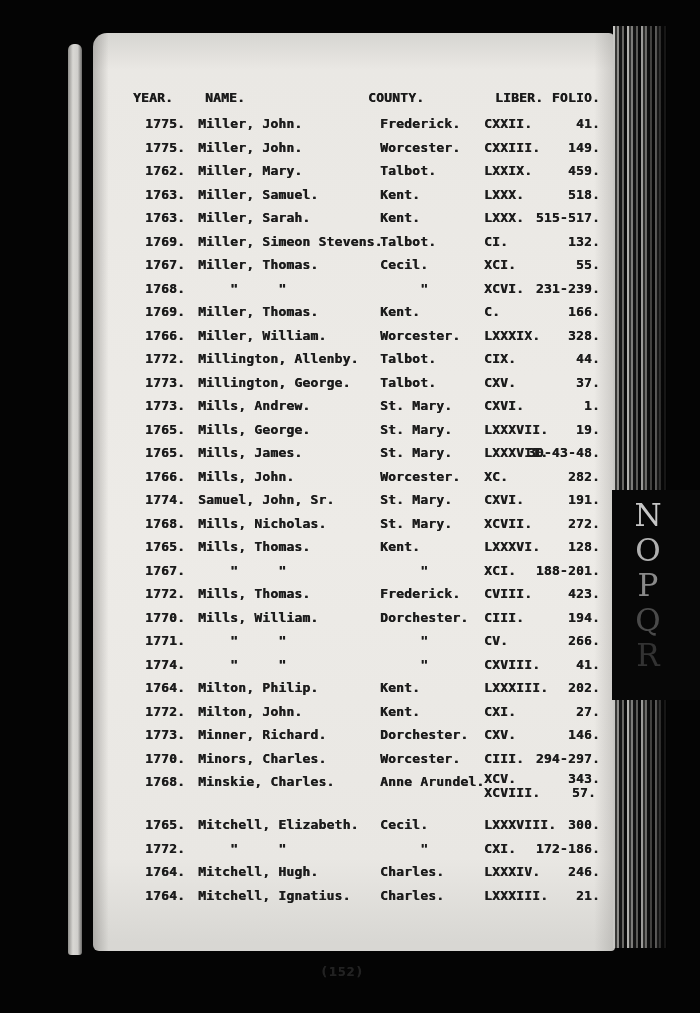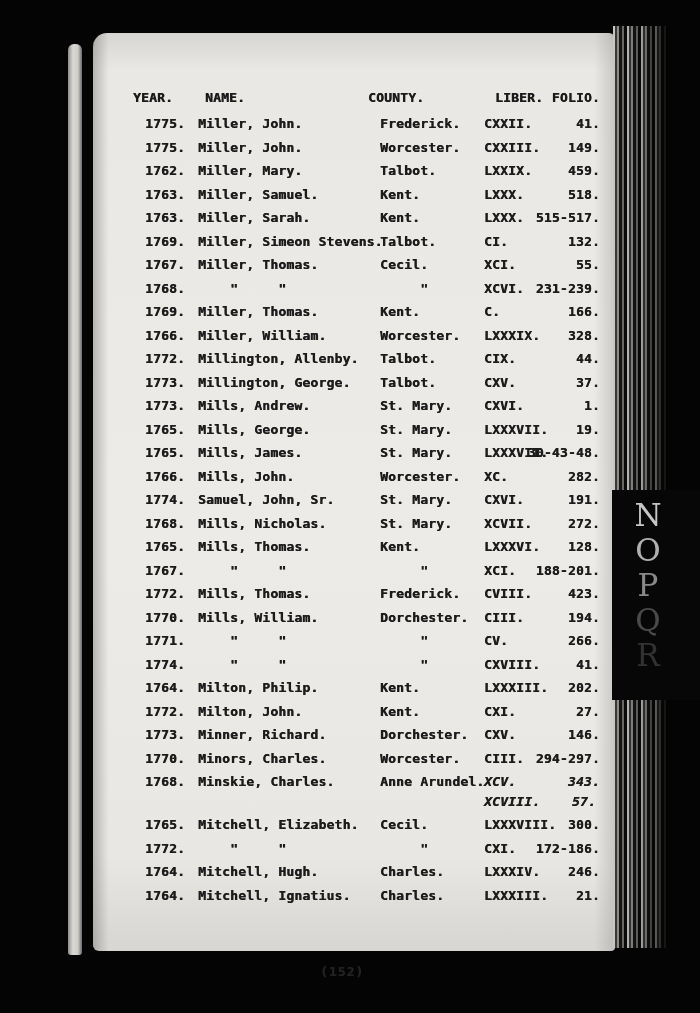--- a/index.html
+++ b/index.html
@@ -40,21 +40,21 @@
   .cell{
     position:absolute;top:4px;white-space:pre;
     font:bold 13px "DejaVu Sans Mono",monospace;
     color:#1c1c1c;letter-spacing:.2px;text-shadow:.4px 0 0 #1c1c1c;
   }
   .c-year{left:40px}
   .c-name{left:93px}
   .c-county{left:275px}
   .c-liber{left:379px}
   .c-folio{right:15px;text-align:center}
-  .double .c-liber,.double .c-folio{white-space:pre-line;line-height:20px;top:2px;font-style:italic;}
+  .double .c-liber,.double .c-folio{white-space:pre-line;line-height:14px;top:2px;}
   .page-number{
     position:absolute;left:227px;top:931px;
     font:bold 13px "DejaVu Sans Mono",monospace;color:#222;
     letter-spacing:1px;text-shadow:.4px 0 0 #222;
   }
   
   .binding{
     position:absolute;left:613px;top:26px;width:54px;height:922px;
     background:
       linear-gradient(90deg,rgba(0,0,0,0) 0,rgba(0,0,0,.25) 60%,rgba(0,0,0,.8) 95%),

